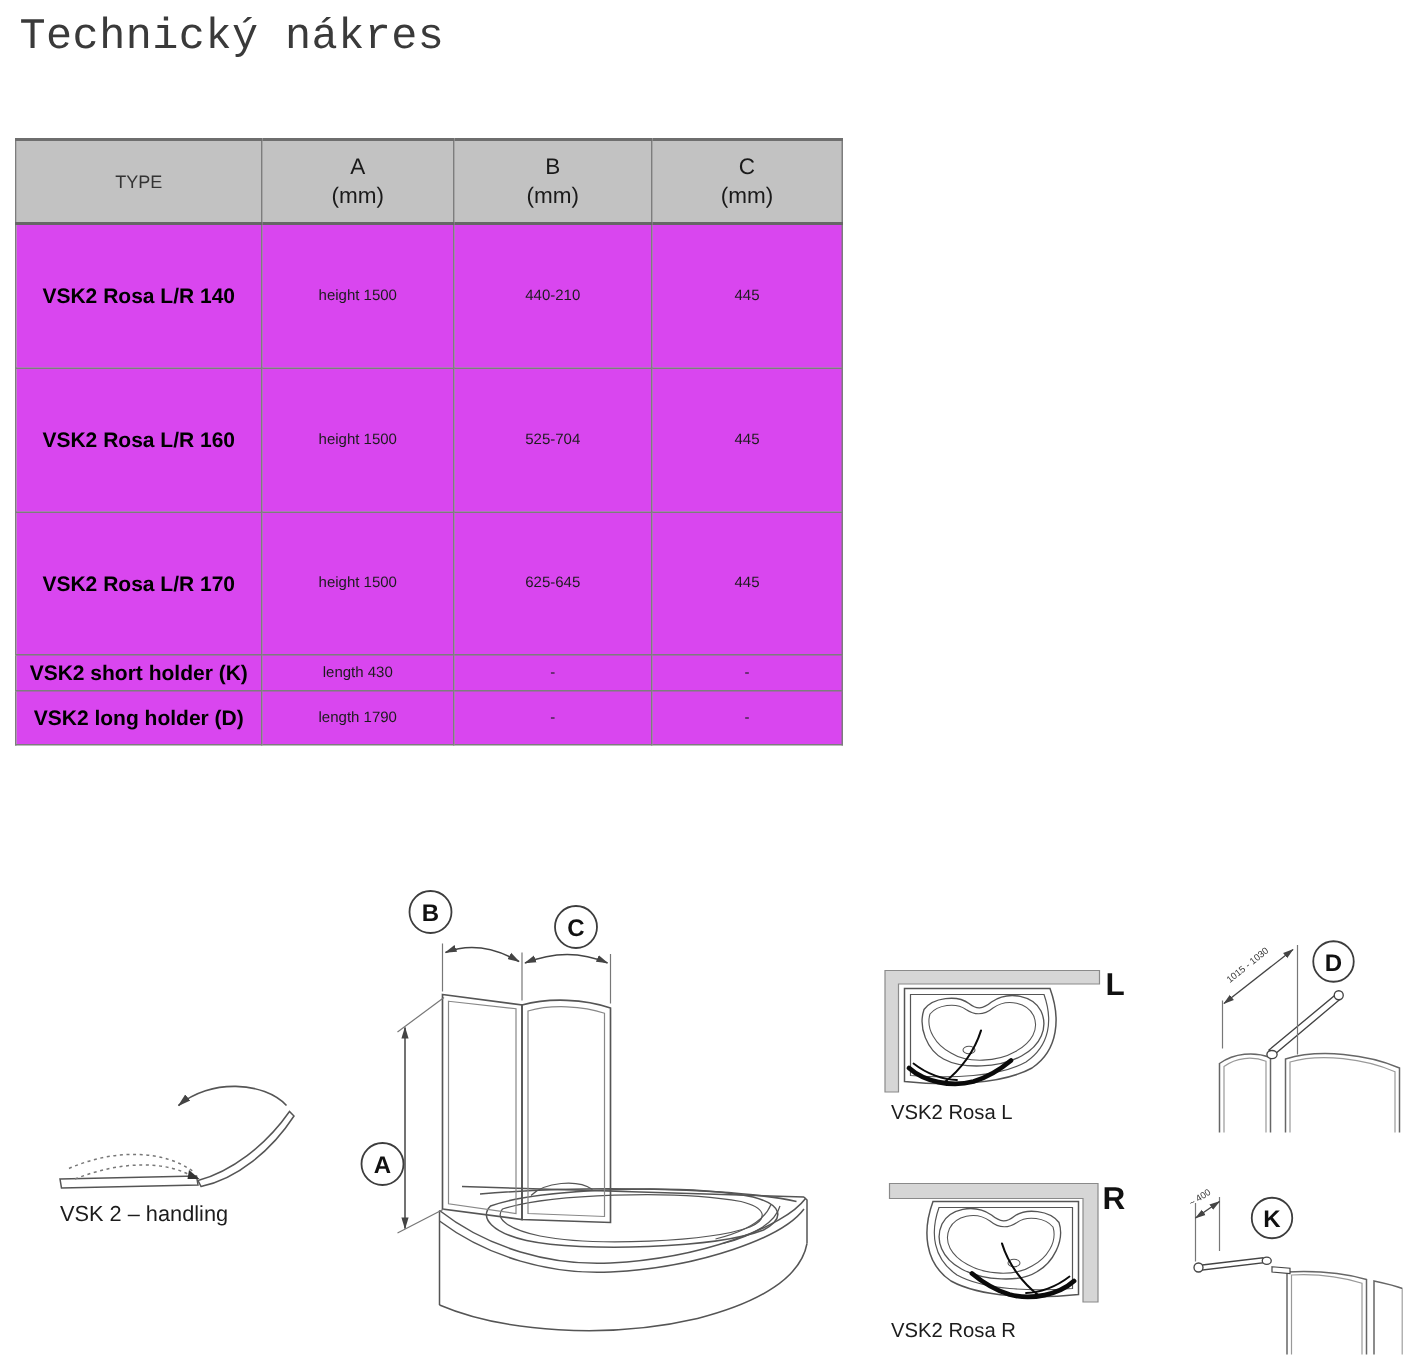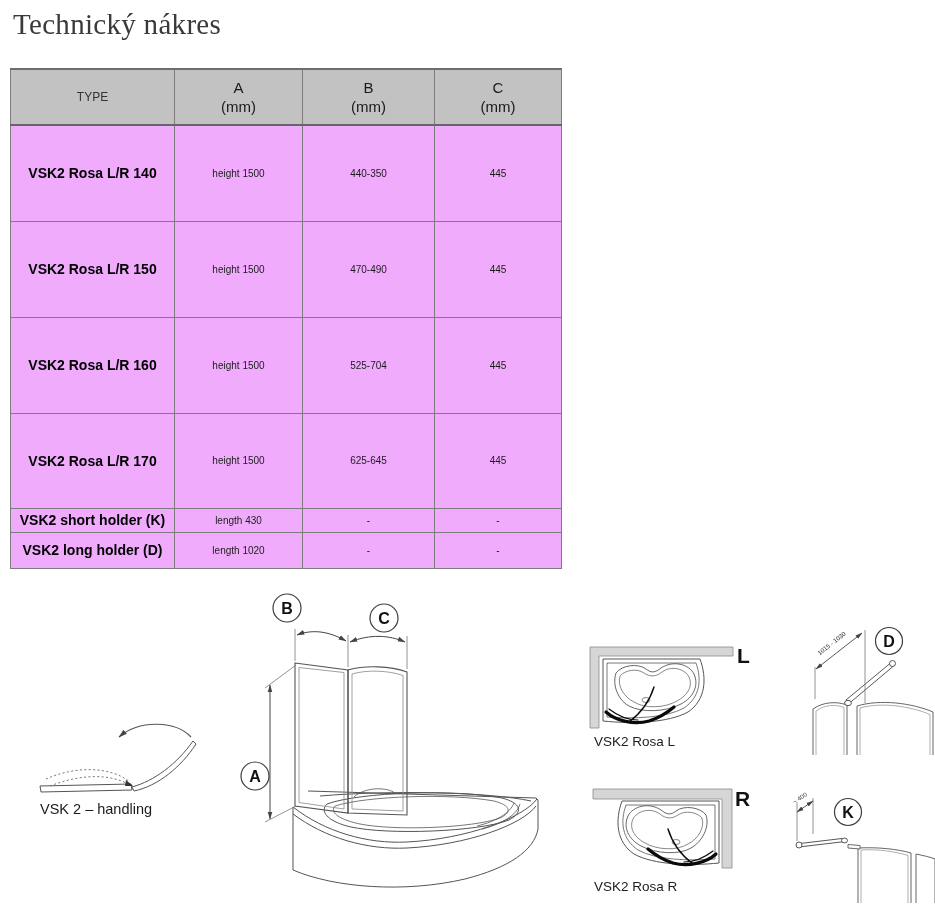--- a/index.html
+++ b/index.html
@@ -1,34 +1,34 @@
 <!DOCTYPE html>
 <html><head>
 <meta charset="utf-8">
 <style>
   html,body{margin:0;padding:0;background:#fff;}
   body{width:935px;height:905px;position:relative;overflow:hidden;
        font-family:"Liberation Sans","DejaVu Sans",sans-serif;color:#1a1a1a;}
   .page-title{position:absolute;left:13px;top:8px;margin:0;
-      font-family:Liberation Serif, serif;
+      font-family:Liberation Mono, monospace;
       font-weight:400;font-size:29px;color:#3a3a3a;letter-spacing:.3px;}
-  table.spec{position:absolute;left:10px;top:68px;width:551px;
+  table.spec{position:absolute;left:10px;top:92px;width:551px;
       border-collapse:collapse;table-layout:fixed;}
   table.spec col.c-type{width:164px;}
   table.spec col.c-a{width:128px;}
   table.spec col.c-b{width:132px;}
   table.spec col.c-c{width:127px;}
   table.spec th,table.spec td{border:1px solid #7d7d7d;text-align:center;
       vertical-align:middle;padding:0;}
   table.spec thead tr{height:56px;}
   table.spec thead th{background:#c2c2c2;font-weight:400;
       border-top:2px solid #6e6e6e;border-bottom:2px solid #666;}
   .th-type{font-size:12px;color:#333;}
   .th-dim{font-size:15px;color:#1a1a1a;line-height:1.3;}
-  table.spec tbody td{background:#f0abfc;}
+  table.spec tbody td{background:#d946ef;}
   tr.row-big{height:96px;}
   tr.row-sm1{height:24px;}
   tr.row-sm2{height:36px;}
   .type-cell{font-weight:bold;font-size:14px;color:#000;}
   .val-cell{font-size:10px;color:#1c1c1c;}
   svg{display:block;}
   .abs{position:absolute;}
 </style>
 </head>
 <body>
@@ -56,27 +56,21 @@
       <th class="th-dim">
         <span>C</span><br>
         <span>(mm)</span>
       </th>
     </tr>
   </thead>
   <tbody>
     <tr class="row-big">
       <td class="type-cell">VSK2 Rosa L/R 140</td>
       <td class="val-cell">height 1500</td>
-      <td class="val-cell">440-350</td>
-      <td class="val-cell">445</td>
-    </tr>
-    <tr class="row-big">
-      <td class="type-cell">VSK2 Rosa L/R 150</td>
-      <td class="val-cell">height 1500</td>
-      <td class="val-cell">470-490</td>
+      <td class="val-cell">440-210</td>
       <td class="val-cell">445</td>
     </tr>
     <tr class="row-big">
       <td class="type-cell">VSK2 Rosa L/R 160</td>
       <td class="val-cell">height 1500</td>
       <td class="val-cell">525-704</td>
       <td class="val-cell">445</td>
     </tr>
     <tr class="row-big" style="height:95px">
       <td class="type-cell">VSK2 Rosa L/R 170</td>
@@ -85,21 +79,21 @@
       <td class="val-cell">445</td>
     </tr>
     <tr class="row-sm1">
       <td class="type-cell">VSK2 short holder (K)</td>
       <td class="val-cell">length 430</td>
       <td class="val-cell">-</td>
       <td class="val-cell">-</td>
     </tr>
     <tr class="row-sm2">
       <td class="type-cell">VSK2 long holder (D)</td>
-      <td class="val-cell">length 1020</td>
+      <td class="val-cell">length 1790</td>
       <td class="val-cell">-</td>
       <td class="val-cell">-</td>
     </tr>
   </tbody>
 </table>
 
 <svg class="abs" style="left:0px;top:590px" width="250" height="250" viewBox="0 0 250 250">
   <defs>
     <marker id="ah" viewBox="0 0 8 6" refX="7.4" refY="3" markerWidth="8" markerHeight="6" orient="auto-start-reverse">
       <path d="M0,0.6 L8,3 L0,5.4 Z" fill="#444"></path>

